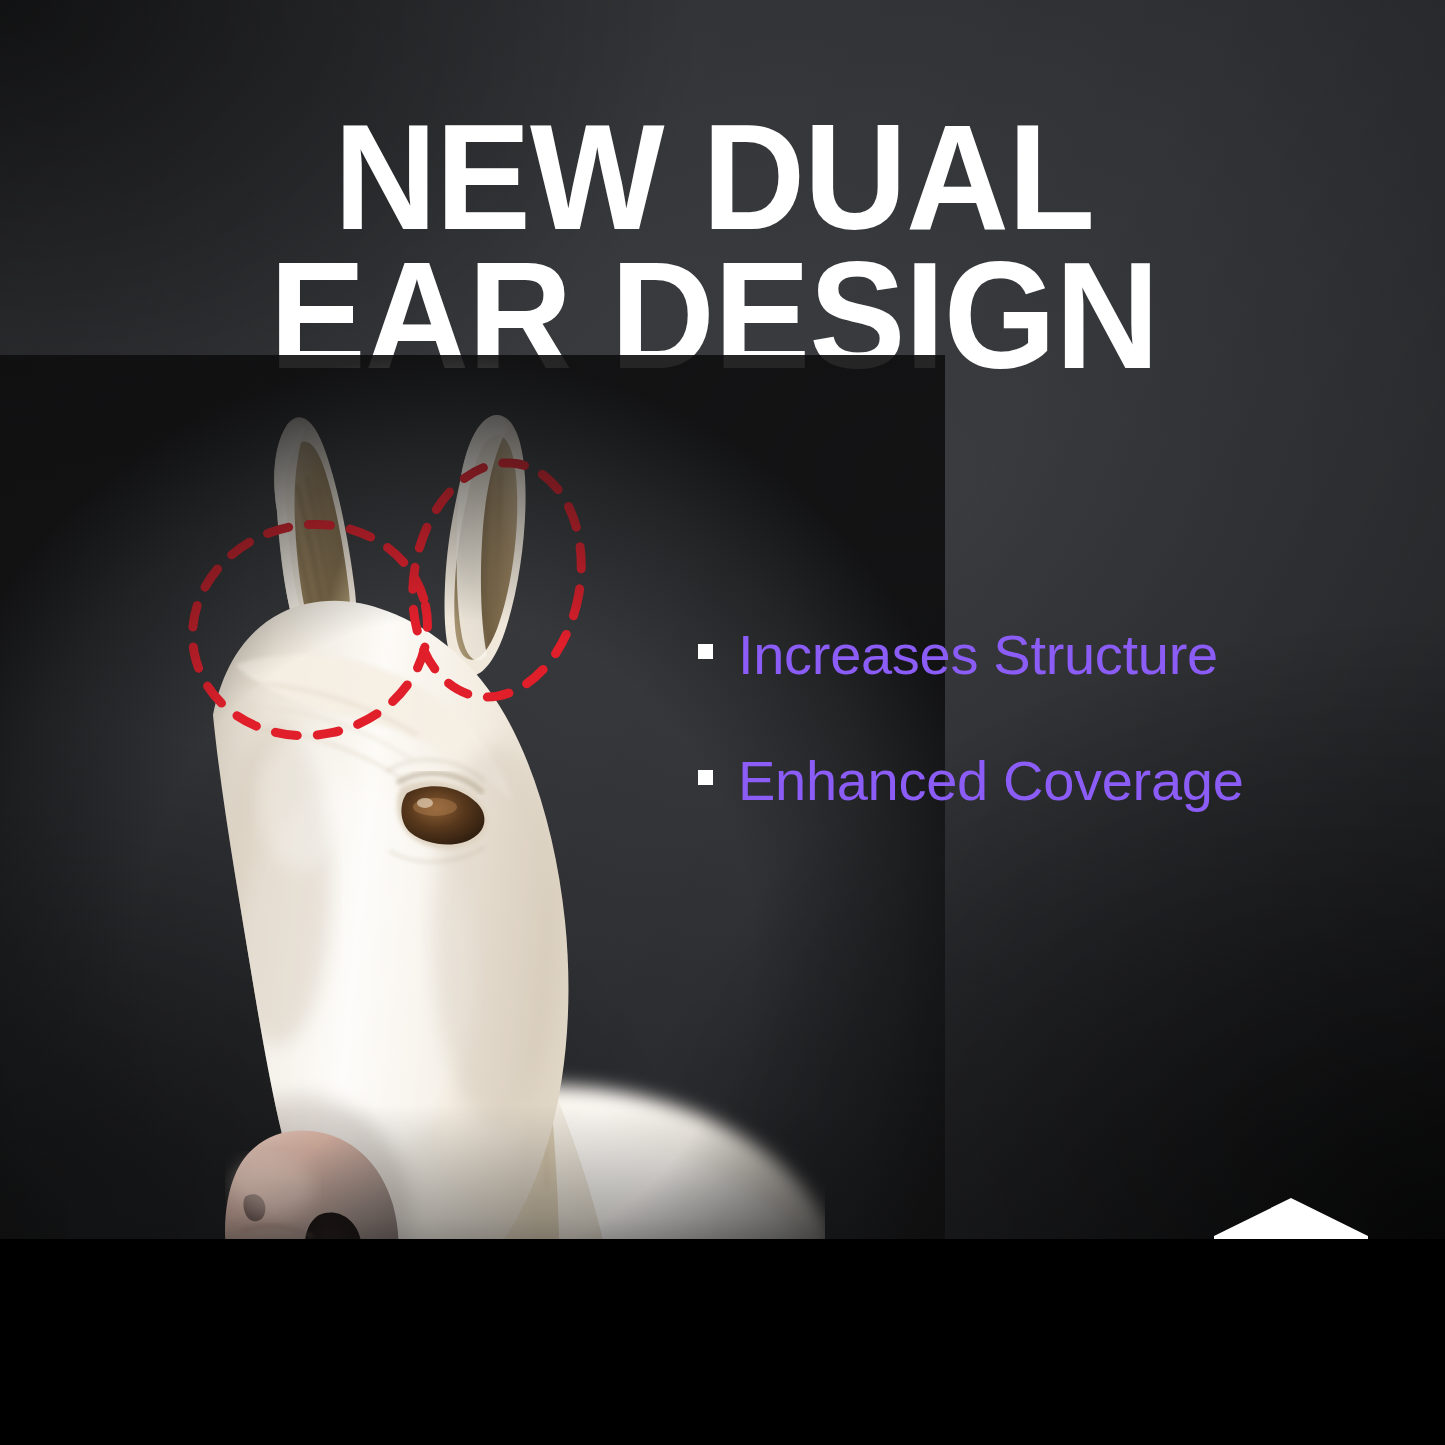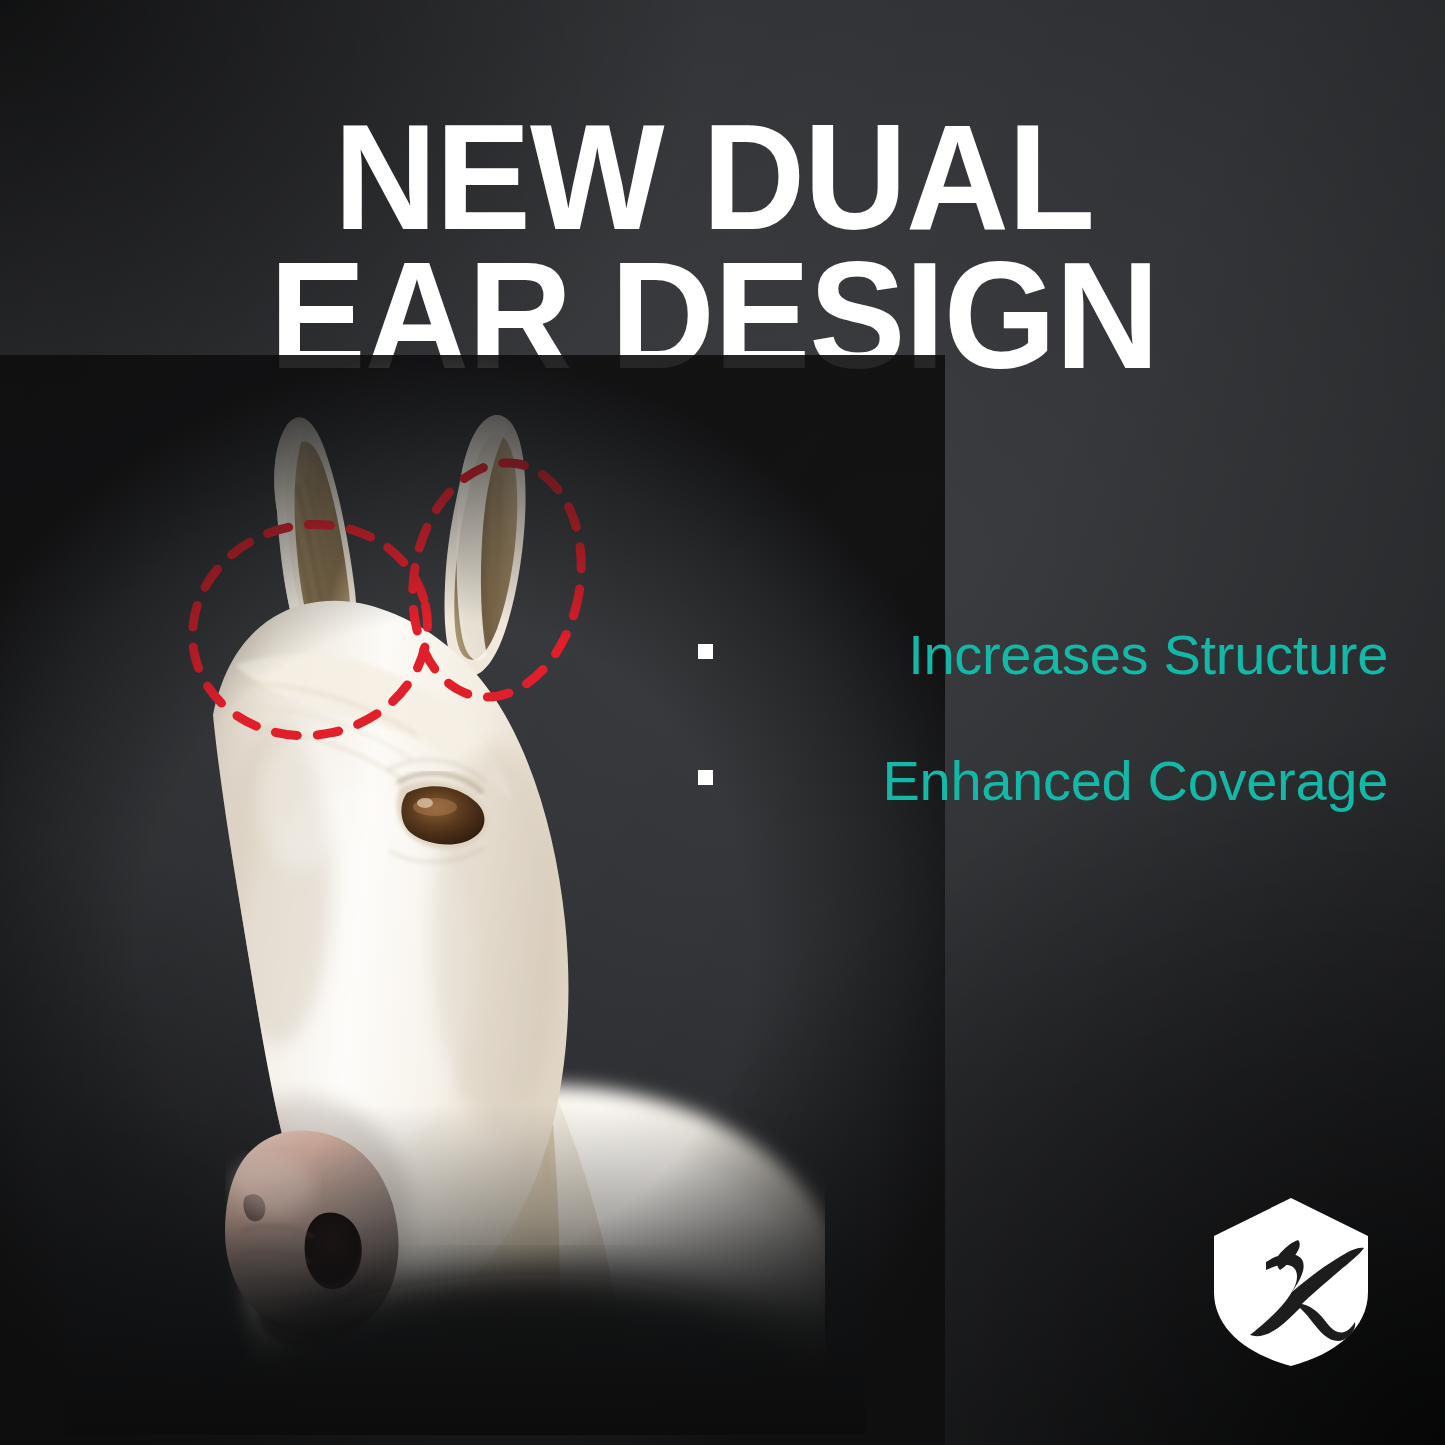--- a/index.html
+++ b/index.html
@@ -4,21 +4,21 @@
 <style>
   html,body{margin:0;padding:0;background:#000;}
   body{
     font-family:"Liberation Sans", sans-serif;
     -webkit-font-smoothing:antialiased;
   }
 
   .canvas{
     position:relative;
     width:1445px;
-    height:1445px;
+    height:1239px;
     overflow:hidden;
     background:#1a1a1c;
   }
 
   
   .bg-base{
     position:absolute; inset:0;
     background:
       radial-gradient(125% 105% at 62% 38%, #3a3c3f 0%, #323437 28%, #2a2b2e 50%, #1e1f21 70%, #131314 88%, #0b0b0c 100%);
   }
@@ -56,26 +56,25 @@
   .bullets{
     position:absolute;
     left:698px; top:622px;
     width:690px;
   }
   .bullet-item{
     position:relative;
     display:block;
     margin-bottom:60px;
     padding-left:40px;
-    color:#14b8a6;
+    color:#8b5cf6;
     font-size:56px;
     line-height:1.17;
     font-weight:400;
     letter-spacing:-0.3px;
-    text-align:right;
   }
   .bullet-item:last-child{margin-bottom:0;}
   .bullet-marker{
     position:absolute;
     left:0; top:22px;
     width:15px; height:15px;
     background:#ffffff;
   }
   .bullet-text{display:block;}
 

